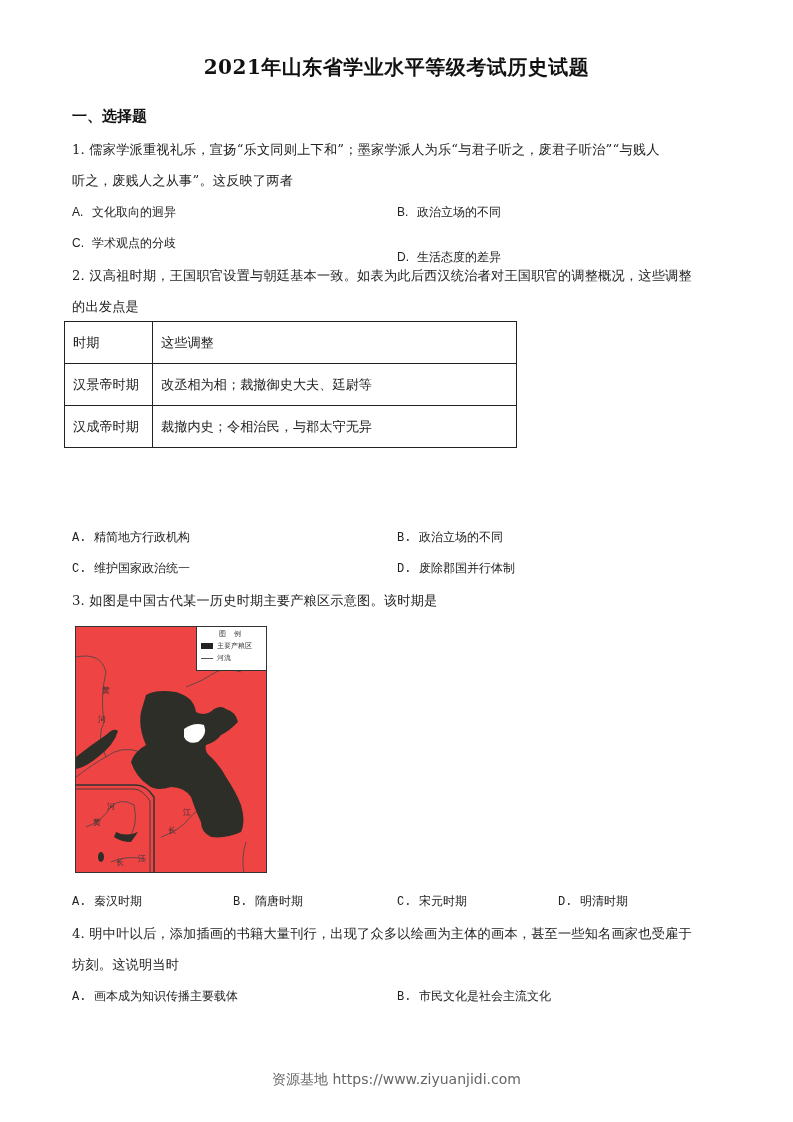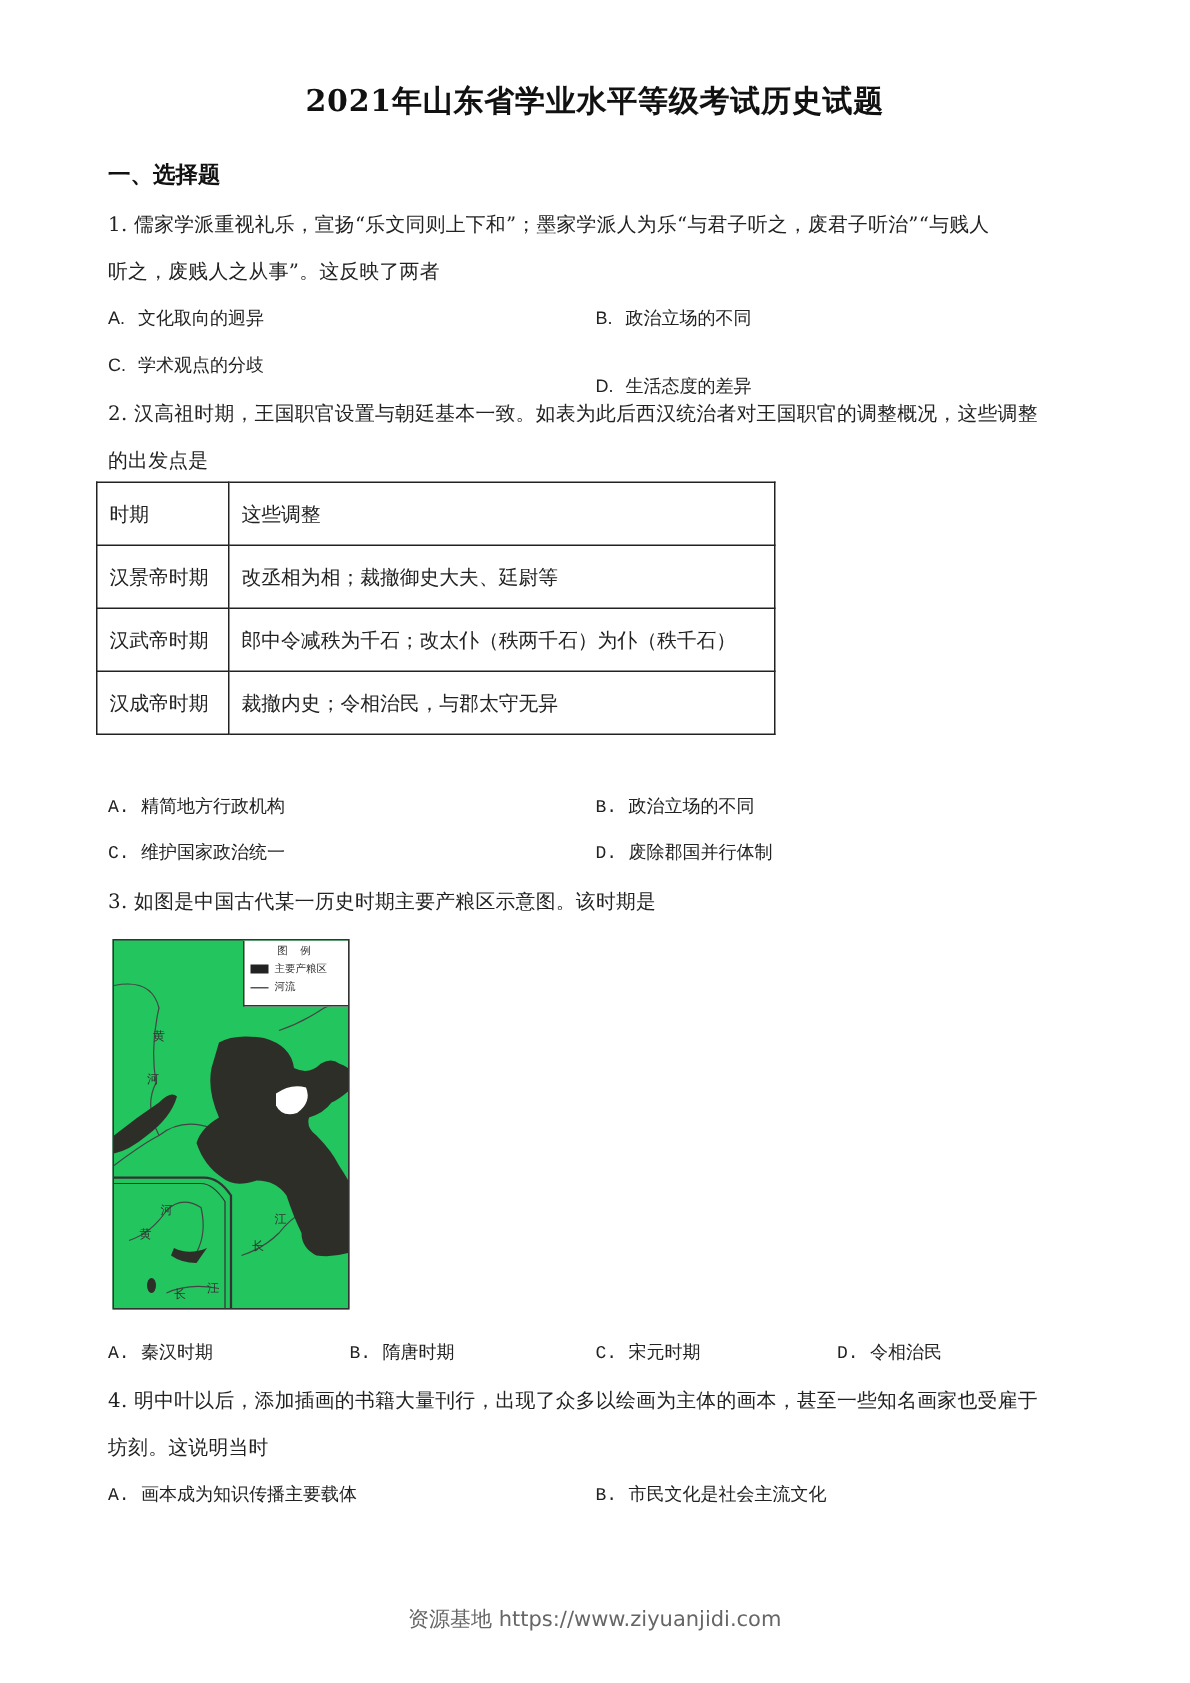--- a/index.html
+++ b/index.html
@@ -30,22 +30,22 @@
     table.adj {
       position: absolute; left: 64px; top: 321px; width: 453px;
       border-collapse: collapse; font-size: 13.2px;
     }
     table.adj td {
       border: 1px solid #222; height: 42px; padding: 0 8px; color: #222; white-space: nowrap;
     }
     table.adj td.c1 { width: 88px; }
 
     .map {
-      position: absolute; left: 75px; top: 626px; width: 158px; height: 247px;
-      border: 1px solid #333; background: #22c55e; overflow: hidden;
+      position: absolute; left: 75px; top: 626px; width: 192px; height: 247px;
+      border: 1px solid #333; background: #ef4444; overflow: hidden;
     }
     .legend {
       position: absolute; right: 0; top: 0; width: 70px; height: 44px;
       border-left: 1px solid #333; border-bottom: 1px solid #333; background: #fff;
       font-size: 7px; color: #333; padding: 2px 4px;
     }
     .legend .lt { text-align: center; letter-spacing: 3px; margin-bottom: 2px; }
     .legend .row { display: flex; align-items: center; gap: 4px; margin-bottom: 2px; }
     .legend .sw { width: 12px; height: 6px; background: #222; }
     .legend .ln { width: 12px; height: 1px; background: #555; }
@@ -82,24 +82,20 @@
 
 <table class="adj">
   <tbody>
       <tr>
     <td class="c1">时期</td>
     <td>这些调整</td>
   </tr>
   <tr>
     <td class="c1">汉景帝时期</td>
     <td>改丞相为相；裁撤御史大夫、廷尉等</td>
-  </tr>
-  <tr>
-    <td class="c1">汉武帝时期</td>
-    <td>郎中令减秩为千石；改太仆（秩两千石）为仆（秩千石）</td>
   </tr>
   <tr>
     <td class="c1">汉成帝时期</td>
     <td>裁撤内史；令相治民，与郡太守无异</td>
   </tr>
 </tbody>
   </table>
 
 <div class="opt" style="left:72px; top:529px">
   <span class="k mono">A.</span><span>精简地方行政机构</span>
@@ -161,21 +157,21 @@
 <div class="opt" style="left:72px; top:893px">
   <span class="k mono">A.</span><span>秦汉时期</span>
 </div>
 <div class="opt" style="left:233px; top:893px">
   <span class="k mono">B.</span><span>隋唐时期</span>
 </div>
 <div class="opt" style="left:397px; top:893px">
   <span class="k mono">C.</span><span>宋元时期</span>
 </div>
 <div class="opt" style="left:558px; top:893px">
-  <span class="k mono">D.</span><span>令相治民</span>
+  <span class="k mono">D.</span><span>明清时期</span>
 </div>
 
 <div class="line" style="top:925px">4. 明中叶以后，添加插画的书籍大量刊行，出现了众多以绘画为主体的画本，甚至一些知名画家也受雇于</div>
 <div class="line" style="top:956px">坊刻。这说明当时</div>
 <div class="opt" style="left:72px; top:988px">
   <span class="k mono">A.</span><span>画本成为知识传播主要载体</span>
 </div>
 <div class="opt" style="left:397px; top:988px">
   <span class="k mono">B.</span><span>市民文化是社会主流文化</span>
 </div>

